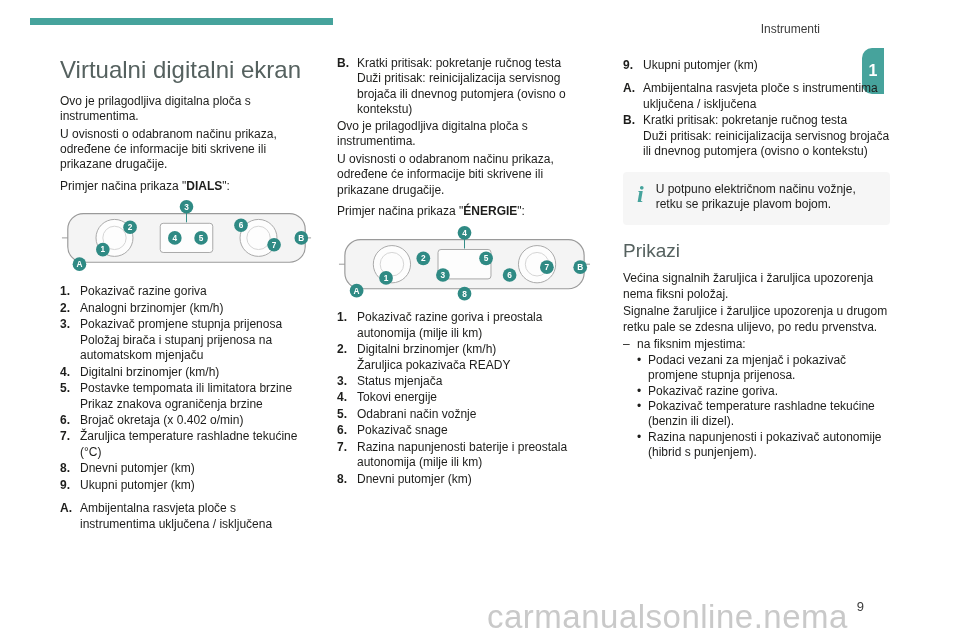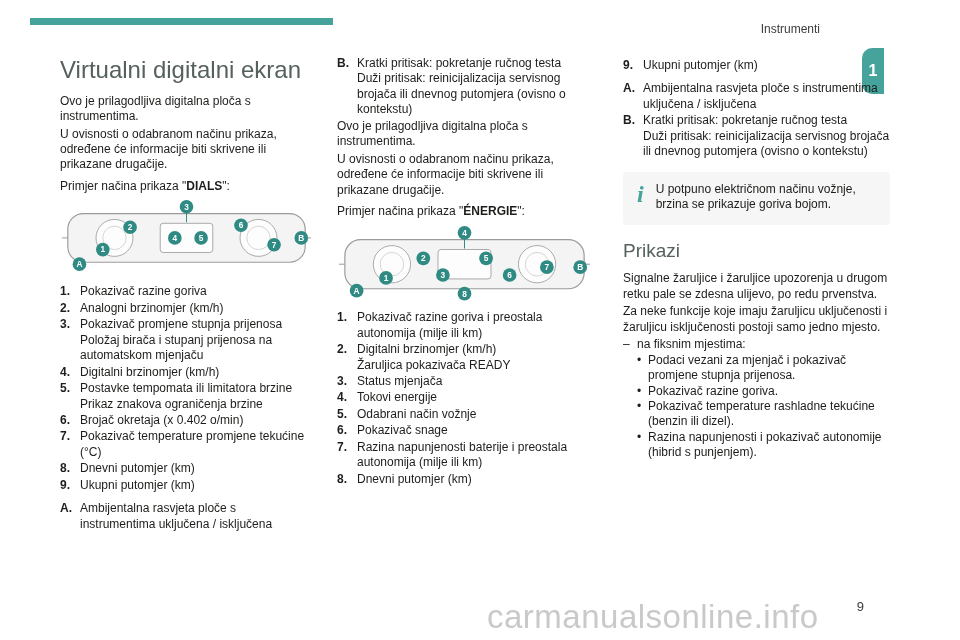--- a/index.html
+++ b/index.html
@@ -156,21 +156,21 @@
           <span class="li-num">5.</span>
           <span class="li-text">Postavke tempomata ili limitatora brzine
 Prikaz znakova ograničenja brzine</span>
         </div>
       <div class="li">
           <span class="li-num">6.</span>
           <span class="li-text">Brojač okretaja (x 0.402 o/min)</span>
         </div>
       <div class="li">
           <span class="li-num">7.</span>
-          <span class="li-text">Pokazivač temperature promjene tekućine (°C)</span>
+          <span class="li-text">Žaruljica temperature rashladne tekućine (°C)</span>
         </div>
       <div class="li">
           <span class="li-num">8.</span>
           <span class="li-text">Dnevni putomjer (km)</span>
         </div>
       <div class="li">
           <span class="li-num">9.</span>
           <span class="li-text">Ukupni putomjer (km)</span>
         </div>
       <div class="li" style="margin-top:8px;">
@@ -294,26 +294,26 @@
         </div>
       <div class="li">
           <span class="li-num">B.</span>
           <span class="li-text">Kratki pritisak: pokretanje ručnog testa
 Duži pritisak: reinicijalizacija servisnog brojača ili dnevnog putomjera (ovisno o kontekstu)</span>
         </div>
     </div>
 
     <div class="info-box">
       <span class="info-icon">i</span>
-      <span>U potpuno električnom načinu vožnje, brzina se prikazuje goriva bojom.</span>
+      <span>U potpuno električnom načinu vožnje, retku se prikazuje plavom bojom.</span>
     </div>
 
     <div class="h2">Prikazi</div>
+    <div class="p">Većina signalnih žaruljica i žaruljica upozorenja nema fiksni položaj.</div>
     <div class="p">Signalne žaruljice i žaruljice upozorenja u drugom retku pale se zdesna ulijevo, po redu prvenstva.</div>
-    <div class="p">Za neke funkcije koje imaju žaruljicu uključenosti i žaruljicu isključenosti postoji samo jedno mjesto.</div>
 
 
     <div class="dash-item">
       <span class="dash">–</span>
       <span>na fiksnim mjestima:</span>
     </div>
     <div class="bullet-item">
       <span class="bullet">•</span>
       <span>Podaci vezani za mjenjač i pokazivač promjene stupnja prijenosa.</span>
     </div>
@@ -325,15 +325,15 @@
       <span class="bullet">•</span>
       <span>Pokazivač temperature rashladne tekućine (benzin ili dizel).</span>
     </div>
     <div class="bullet-item">
       <span class="bullet">•</span>
       <span>Razina napunjenosti i pokazivač autonomije (hibrid s punjenjem).</span>
     </div>
   </div>
 
   <div class="page-number">9</div>
-  <div class="watermark">carmanualsonline.info</div>
+  <div class="watermark">carmanualsonline.nema</div>
 
 </div>
 
 </body></html>

